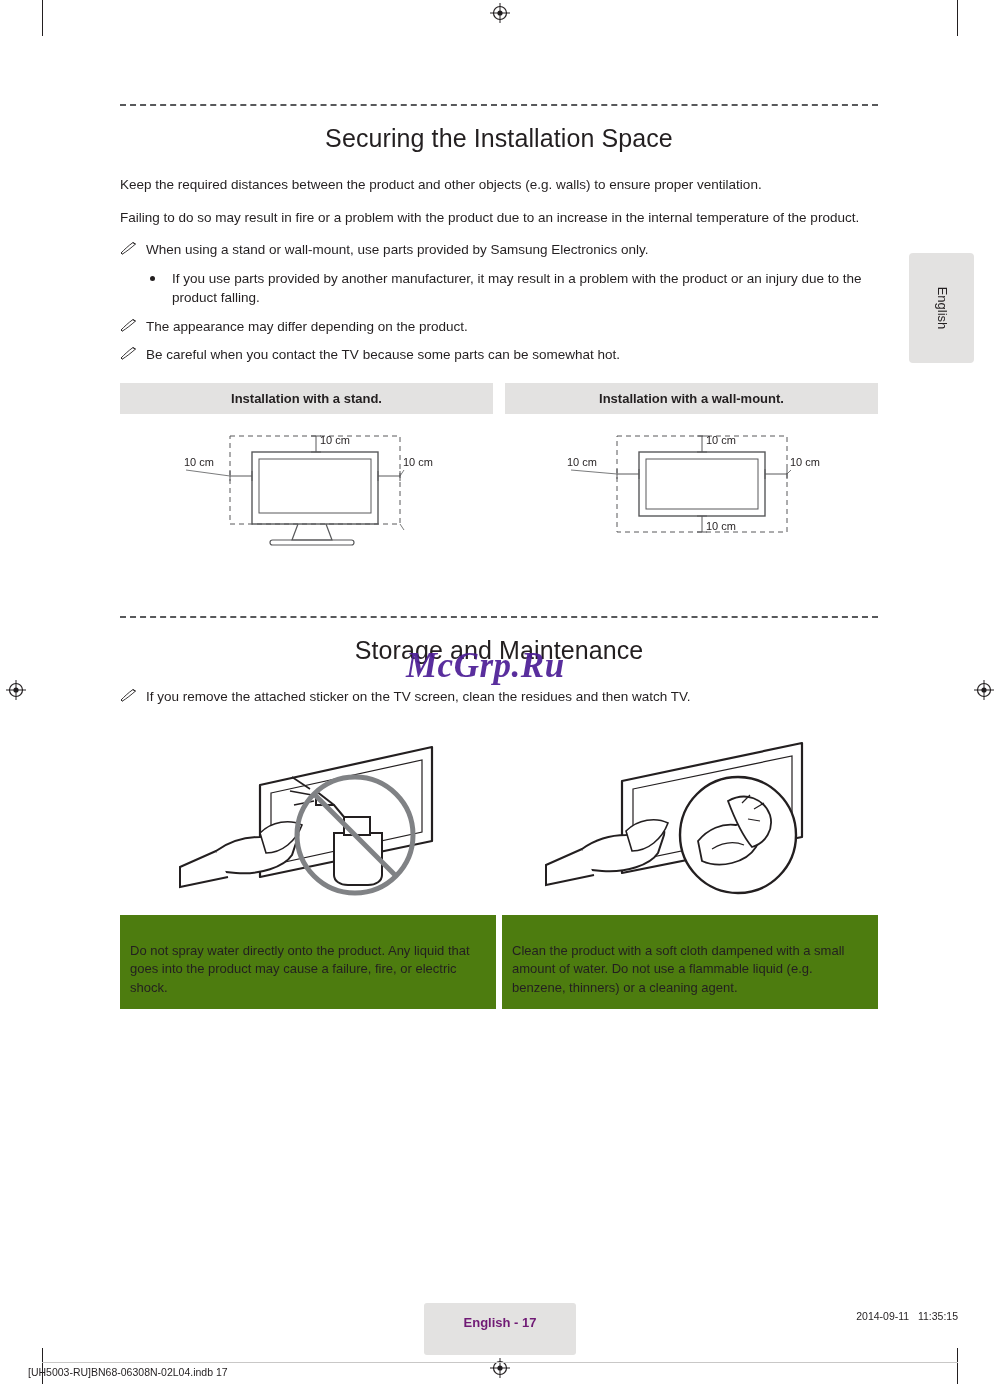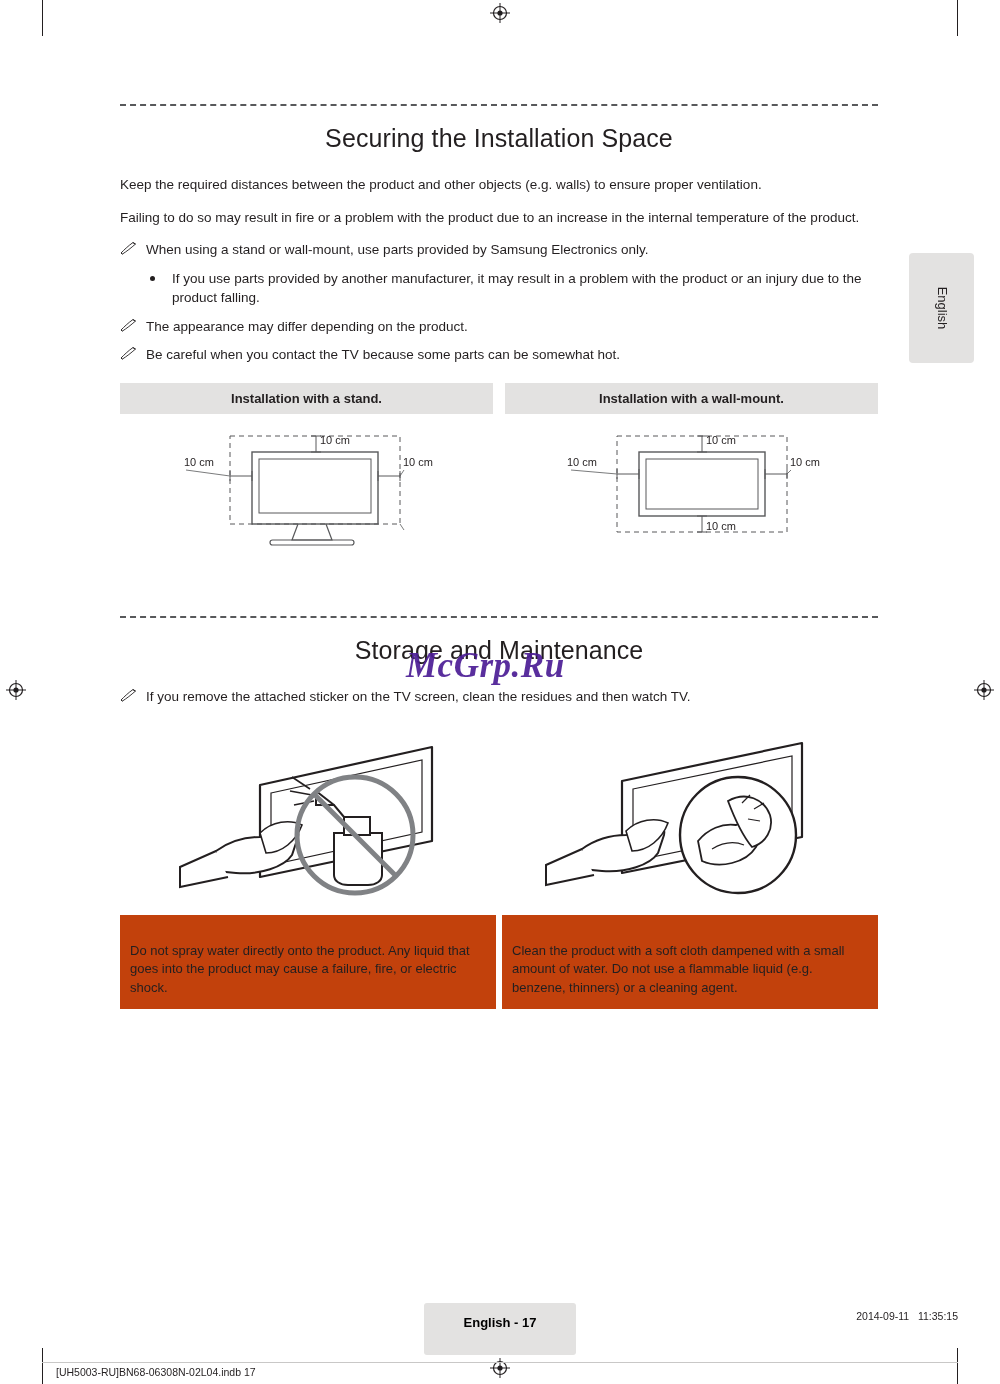--- a/index.html
+++ b/index.html
@@ -53,46 +53,46 @@
     background:#e3e2e1;text-align:center;font-size:13px;font-weight:bold;
     padding:8px 0;color:#231f20;
   }
   .fig-body{height:140px;position:relative;}
   .fig-body svg{position:absolute;left:0;top:0;}
   
   .img-row{display:flex;gap:6px;width:758px;margin-top:18px;}
   .img-cell{width:376px;}
   .img-box{height:190px;position:relative;overflow:hidden;}
   .cap{
-    background:#c2410c;font-size:13px;line-height:1.45;padding:27px 10px 11px 10px;
+    background:#4d7c0f;font-size:13px;line-height:1.45;padding:27px 10px 11px 10px;
     color:#231f20;min-height:58px;box-sizing:border-box;
   }
   
   .side-tab{
     position:absolute;right:26px;top:253px;width:65px;height:110px;
     background:#e3e2e1;border-radius:4px;
   }
   .side-tab span{
     position:absolute;left:50%;top:50%;
     transform:translate(-50%,-50%) rotate(90deg);
     font-size:13px;white-space:nowrap;color:#231f20;
   }
   
   .pagetab{
     position:absolute;left:424px;top:1303px;width:152px;height:52px;
     background:#e3e2e1;border-radius:3px;
   }
   .pagetab span{
     position:absolute;left:0;right:0;top:12px;text-align:center;
-    font-size:13px;font-weight:bold;color:#000000;
+    font-size:13px;font-weight:bold;color:#701a75;
   }
   .foot-line{
     position:absolute;left:42px;top:1362px;width:916px;height:1px;background:#c9c8c7;
   }
-  .foot-left{position:absolute;left:56px;top:1366px;font-size:10.5px;color:#231f20;}
+  .foot-left{position:absolute;left:28px;top:1366px;font-size:10.5px;color:#231f20;}
   .foot-right{position:absolute;right:42px;top:1310px;font-size:10.5px;color:#231f20;}
   
   .watermark{
     position:absolute;left:406px;top:646px;
     font-family:"Liberation Serif", serif;
     font-size:35px;font-style:italic;font-weight:bold;
     color:#4c1d95;opacity:.92;letter-spacing:.5px;
     pointer-events:none;
   }
   .svgtext{font-family:"Liberation Sans", sans-serif;font-size:11px;fill:#231f20;}

